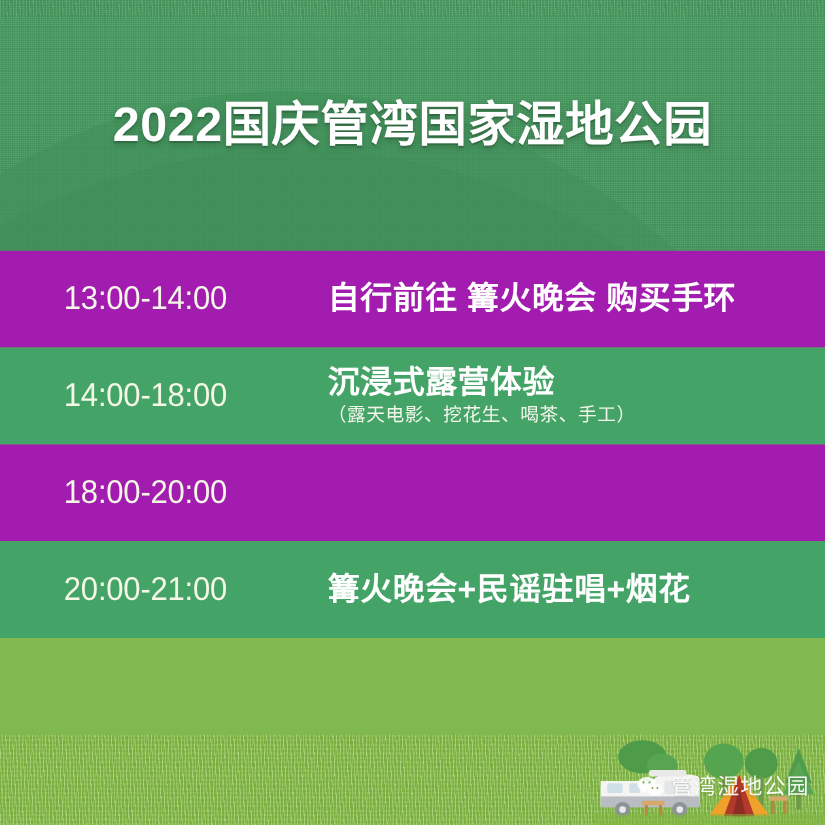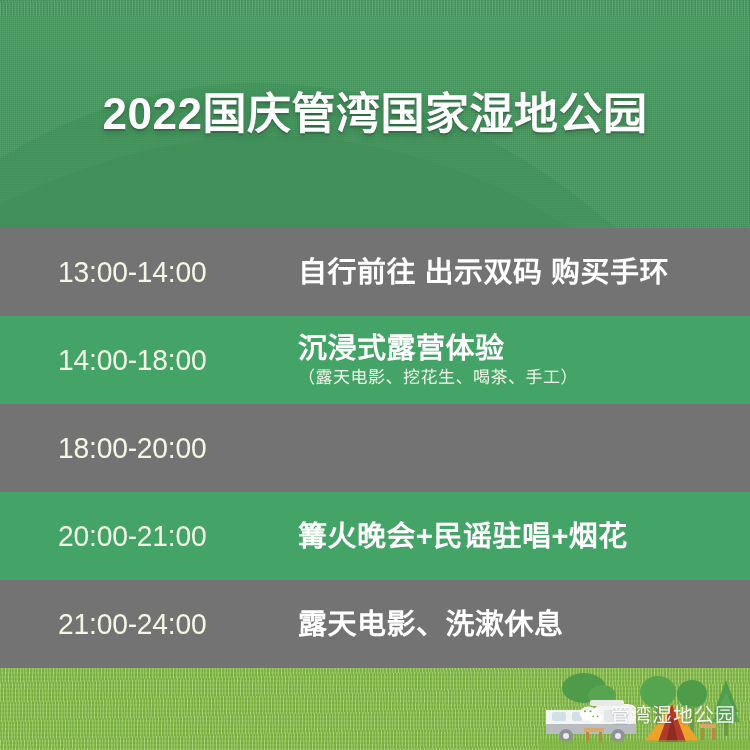--- a/index.html
+++ b/index.html
@@ -91,21 +91,21 @@
   }
   .row {
     position: relative;
     display: flex;
     align-items: center;
     width: 750px;
     height: 88px;
     box-sizing: border-box;
     padding-left: 58px;
   }
-  .row.tone-light { background: #737373; }
+  .row.tone-light { background: #a21caf; }
   .row.tone-dark  { background: #44a367; }
 
   .row-time {
     flex: 0 0 auto;
     width: 228px;
     color: #f4f6e6;
     font-size: 30px;
     font-weight: 400;
     letter-spacing: -0.2px;
     white-space: nowrap;
@@ -228,21 +228,21 @@
     </div>
 
     <div class="grass-seam-top"></div>
   </div>
 
   <div class="schedule">
 
     <div class="row tone-light">
       <div class="row-time">13:00-14:00</div>
       <div class="row-body">
-        <div class="row-desc">自行前往 出示双码 购买手环</div>
+        <div class="row-desc">自行前往 篝火晚会 购买手环</div>
 
       </div>
     </div>
 
     <div class="row tone-dark">
       <div class="row-time">14:00-18:00</div>
       <div class="row-body">
         <div class="row-desc">沉浸式露营体验</div>
         <div class="row-sub">（露天电影、挖花生、喝茶、手工）</div>
       </div>
@@ -253,27 +253,20 @@
     </div>
 
     <div class="row tone-dark">
       <div class="row-time">20:00-21:00</div>
       <div class="row-body">
         <div class="row-desc">篝火晚会+民谣驻唱+烟花</div>
 
       </div>
     </div>
 
-    <div class="row tone-light">
-      <div class="row-time">21:00-24:00</div>
-      <div class="row-body">
-        <div class="row-desc">露天电影、洗漱休息</div>
-
-      </div>
-    </div>
 
   </div>
 
   <div class="footer">
     <div class="grass"></div>
 
     <div class="camp-illu">
       <svg viewBox="0 0 210 80" aria-hidden="true">
 
         <g>

